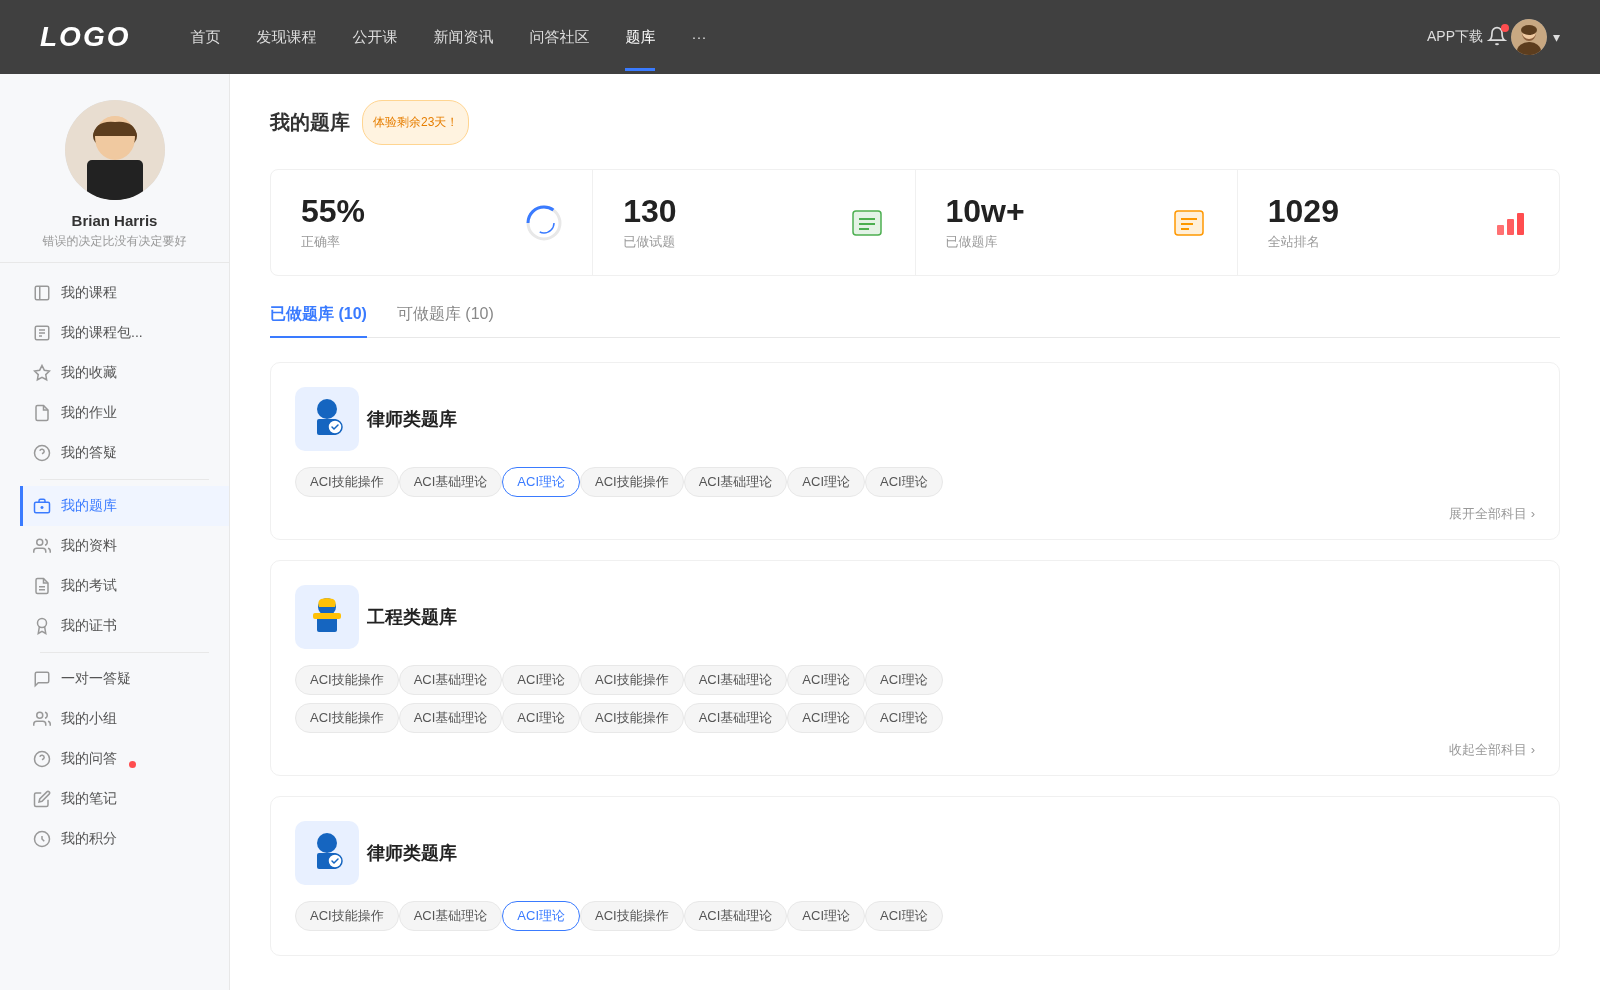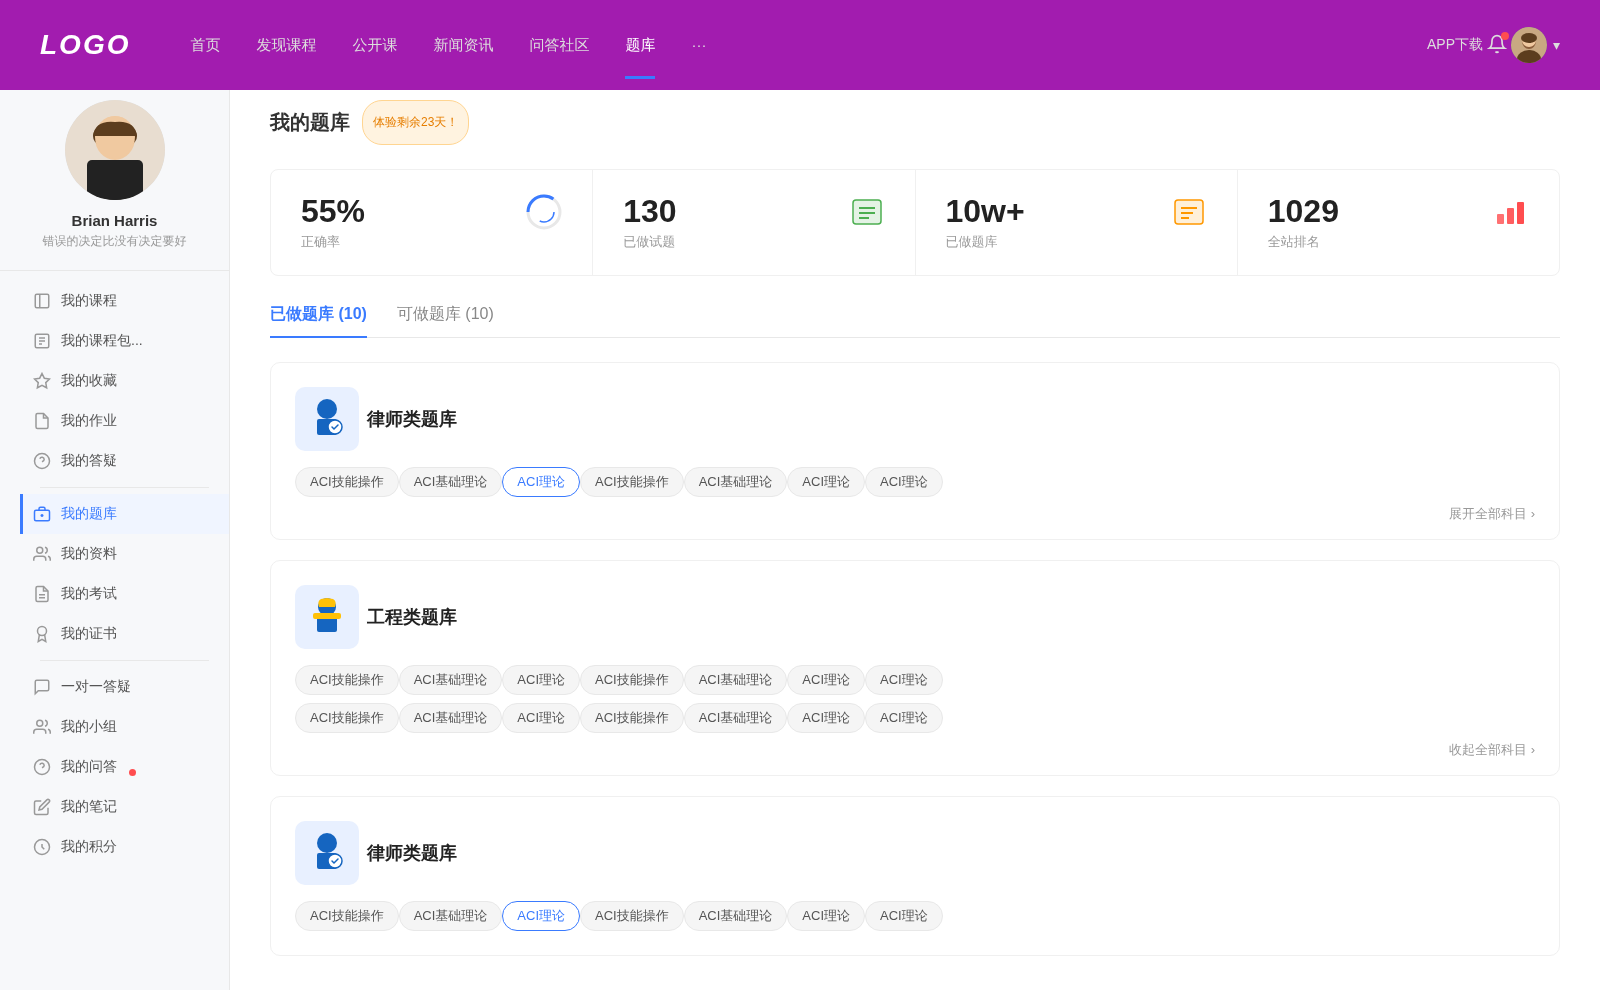--- a/index.html
+++ b/index.html
@@ -1,21 +1,21 @@
 <!DOCTYPE html>
 <html><head>
   <meta charset="utf-8">
   <style>
     * { box-sizing: border-box; margin: 0; padding: 0; }
     body { font-family: -apple-system, BlinkMacSystemFont, 'PingFang SC', 'Microsoft YaHei', sans-serif; background: #f0f2f5; min-height: 990px; }
 
     
     .navbar {
-      background: #a21caf;
-      height: 90px;
+      background: #404040;
+      height: 74px;
       display: flex;
       align-items: center;
       padding: 0 40px;
       position: fixed;
       top: 0; left: 0; right: 0;
       z-index: 100;
     }
     .nav-logo {
       color: #fff;
       font-size: 28px;
@@ -92,21 +92,21 @@
       background: #f7f8fa;
       border-right: 1px solid #e8e8e8;
       padding: 30px 0 20px;
       flex-shrink: 0;
       min-height: calc(990px - 70px);
     }
     .sidebar-profile {
       display: flex;
       flex-direction: column;
       align-items: center;
-      padding-bottom: 20px;
+      padding-bottom: 12px;
       border-bottom: 1px solid #e8e8e8;
       margin-bottom: 10px;
     }
     .avatar-circle {
       width: 100px; height: 100px;
       border-radius: 50%;
       background: #ddd;
       overflow: hidden;
       margin-bottom: 12px;
       display: flex; align-items: center; justify-content: center;
@@ -190,21 +190,21 @@
       border: 1px solid #f0f0f0;
       border-radius: 8px;
       margin-bottom: 28px;
       overflow: hidden;
     }
     .stat-item {
       flex: 1;
       padding: 24px 30px;
       border-right: 1px solid #f0f0f0;
       display: flex;
-      align-items: flex-start;
+      align-items: center;
       gap: 16px;
     }
     .stat-item:last-child { border-right: none; }
     .stat-value-block { flex: 1; }
     .stat-value {
       font-size: 32px;
       font-weight: 700;
       color: #222;
       line-height: 1.1;
     }

